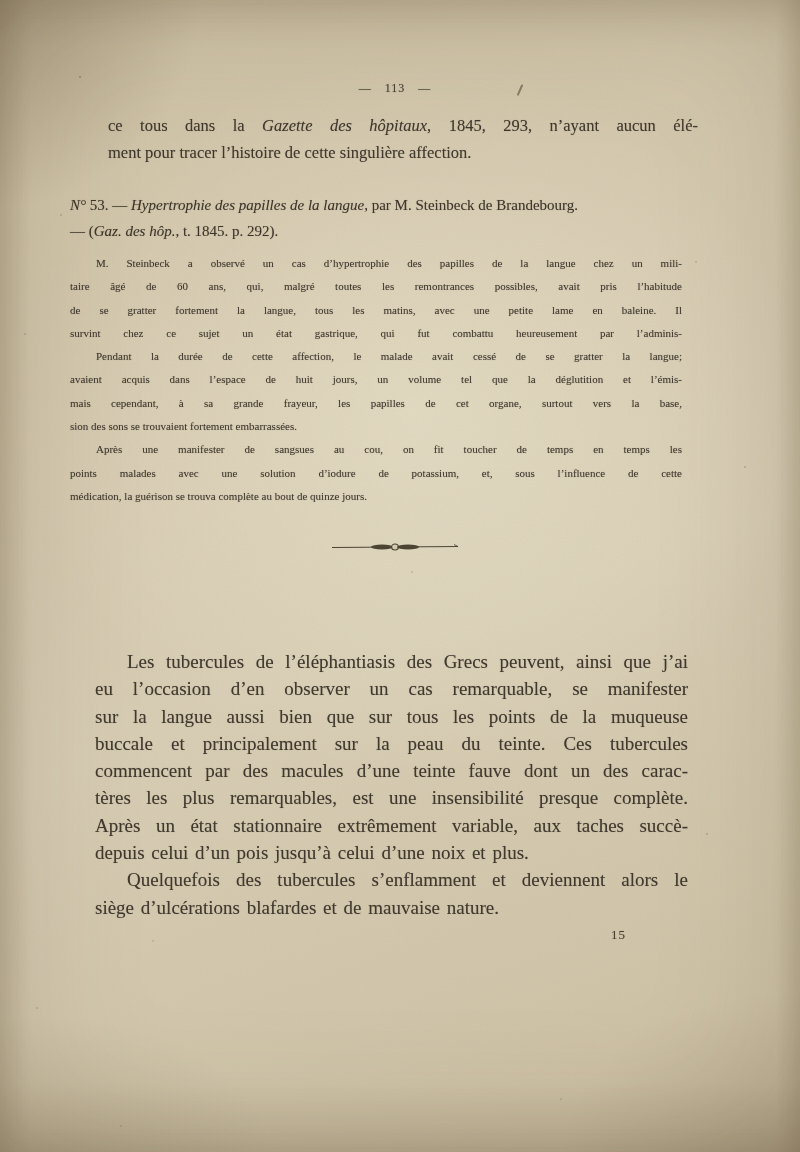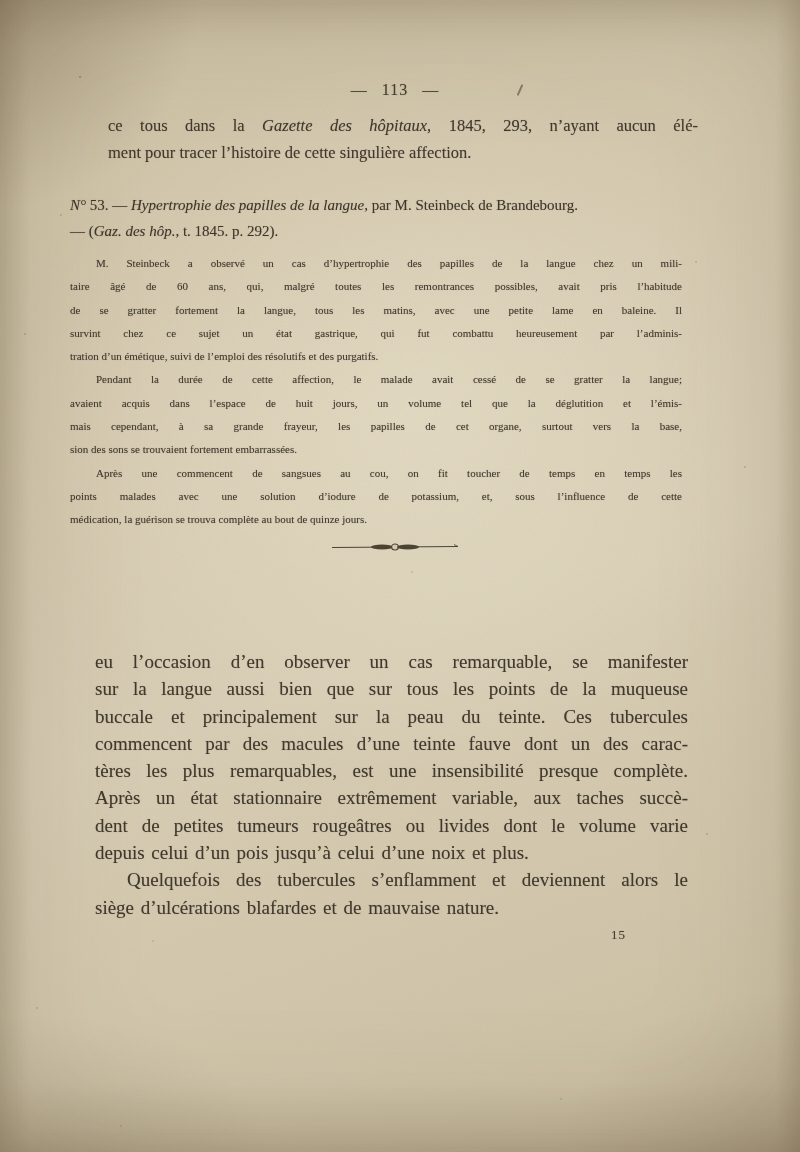--- a/index.html
+++ b/index.html
@@ -22,21 +22,21 @@
       linear-gradient(180deg, rgba(90,72,44,0.10) 0%, rgba(90,72,44,0) 4%),
       linear-gradient(160deg, #cdc1a5 0%, #d6cbb1 35%, #d8ceb5 55%, #d1c6ab 80%, #c9bca0 100%);
   }
   .vignette{position:absolute;inset:0;pointer-events:none;
     box-shadow:inset 0 0 140px rgba(88,70,44,0.22), inset 0 0 26px rgba(88,70,44,0.12);}
   .grain{position:absolute;inset:0;opacity:.5;pointer-events:none;}
 
   .block{position:absolute;color:#3d352a;text-shadow:0 0 1px rgba(61,53,42,0.35);}
 
   .folio{top:81px;left:70px;width:650px;text-align:center;
-    font-size:16px;letter-spacing:1px;word-spacing:9px;color:#433a2d;}
+    font-size:12px;letter-spacing:1px;word-spacing:9px;color:#433a2d;}
 
   .intro{top:113px;left:108px;width:590px;font-size:16.5px;line-height:26.5px;}
 
   .ref{top:192px;left:70px;width:650px;font-size:15px;line-height:26px;color:#3a3226;}
 
   .case{top:252px;left:70px;width:612px;font-size:11px;line-height:23.3px;}
   .case .line.first{text-indent:26px;}
 
   .ornament{top:540px;left:330px;width:130px;height:14px;}
 
@@ -89,55 +89,54 @@
     <div><span class="it">N°</span><span> 53. — </span><span class="it">Hypertrophie des papilles de la langue,</span><span> par M. Steinbeck de Brandebourg.</span></div>
     <div><span>— (</span><span class="it">Gaz. des hôp.</span><span>, t. 1845. p. 292).</span></div>
   </div>
 
   <div class="block case">
       <div class="para">
         <div class="line first">M. Steinbeck a observé un cas d’hypertrophie des papilles de la langue chez un mili-</div>
         <div class="line">taire âgé de 60 ans, qui, malgré toutes les remontrances possibles, avait pris l’habitude</div>
         <div class="line">de se gratter fortement la langue, tous les matins, avec une petite lame en baleine. Il</div>
         <div class="line">survint chez ce sujet un état gastrique, qui fut combattu heureusement par l’adminis-</div>
-        <div class="line last">tration d’un émétique, suivi de l’emploi des résolutifs et des purgatifs.</div>
       </div>
       <div class="para">
         <div class="line first">Pendant la durée de cette affection, le malade avait cessé de se gratter la langue;</div>
         <div class="line">avaient acquis dans l’espace de huit jours, un volume tel que la déglutition et l’émis-</div>
         <div class="line">mais cependant, à sa grande frayeur, les papilles de cet organe, surtout vers la base,</div>
         <div class="line last">sion des sons se trouvaient fortement embarrassées.</div>
       </div>
       <div class="para">
-        <div class="line first">Après une commencent de sangsues au cou, on fit toucher de temps en temps les</div>
+        <div class="line first">Après une manifester de sangsues au cou, on fit toucher de temps en temps les</div>
         <div class="line">points malades avec une solution d’iodure de potassium, et, sous l’influence de cette</div>
         <div class="line last">médication, la guérison se trouva complète au bout de quinze jours.</div>
       </div>
     </div>
 
   <div class="block ornament">
     <svg width="130" height="14" viewBox="0 0 130 14">
       <line x1="2" y1="7.5" x2="128" y2="6.5" stroke="#4a4030" stroke-width="1"></line>
       <ellipse cx="52" cy="7" rx="11" ry="2.6" fill="#4a4030"></ellipse>
       <ellipse cx="65" cy="7" rx="3.4" ry="3" fill="#d6cbb1" stroke="#4a4030" stroke-width="1.2"></ellipse>
       <ellipse cx="78" cy="7" rx="11" ry="2.6" fill="#4a4030"></ellipse>
       <line x1="124" y1="4.5" x2="128" y2="6.5" stroke="#4a4030" stroke-width="0.8"></line>
     </svg>
   </div>
 
 
   <div class="block sec2">
       <div class="para">
+        <div class="line first">Les tubercules de l’éléphantiasis des Grecs peuvent, ainsi que j’ai</div>
         <div class="line">eu l’occasion d’en observer un cas remarquable, se manifester</div>
         <div class="line">sur la langue aussi bien que sur tous les points de la muqueuse</div>
         <div class="line">buccale et principalement sur la peau du teinte. Ces tubercules</div>
         <div class="line">commencent par des macules d’une teinte fauve dont un des carac-</div>
         <div class="line">tères les plus remarquables, est une insensibilité presque complète.</div>
         <div class="line">Après un état stationnaire extrêmement variable, aux taches succè-</div>
-        <div class="line">dent de petites tumeurs rougeâtres ou livides dont le volume varie</div>
         <div class="line last">depuis celui d’un pois jusqu’à celui d’une noix et plus.</div>
       </div>
       <div class="para">
         <div class="line first">Quelquefois des tubercules s’enflamment et deviennent alors le</div>
         <div class="line last">siège d’ulcérations blafardes et de mauvaise nature.</div>
       </div>
     </div>
 
   <div class="block sig">15</div>
 

